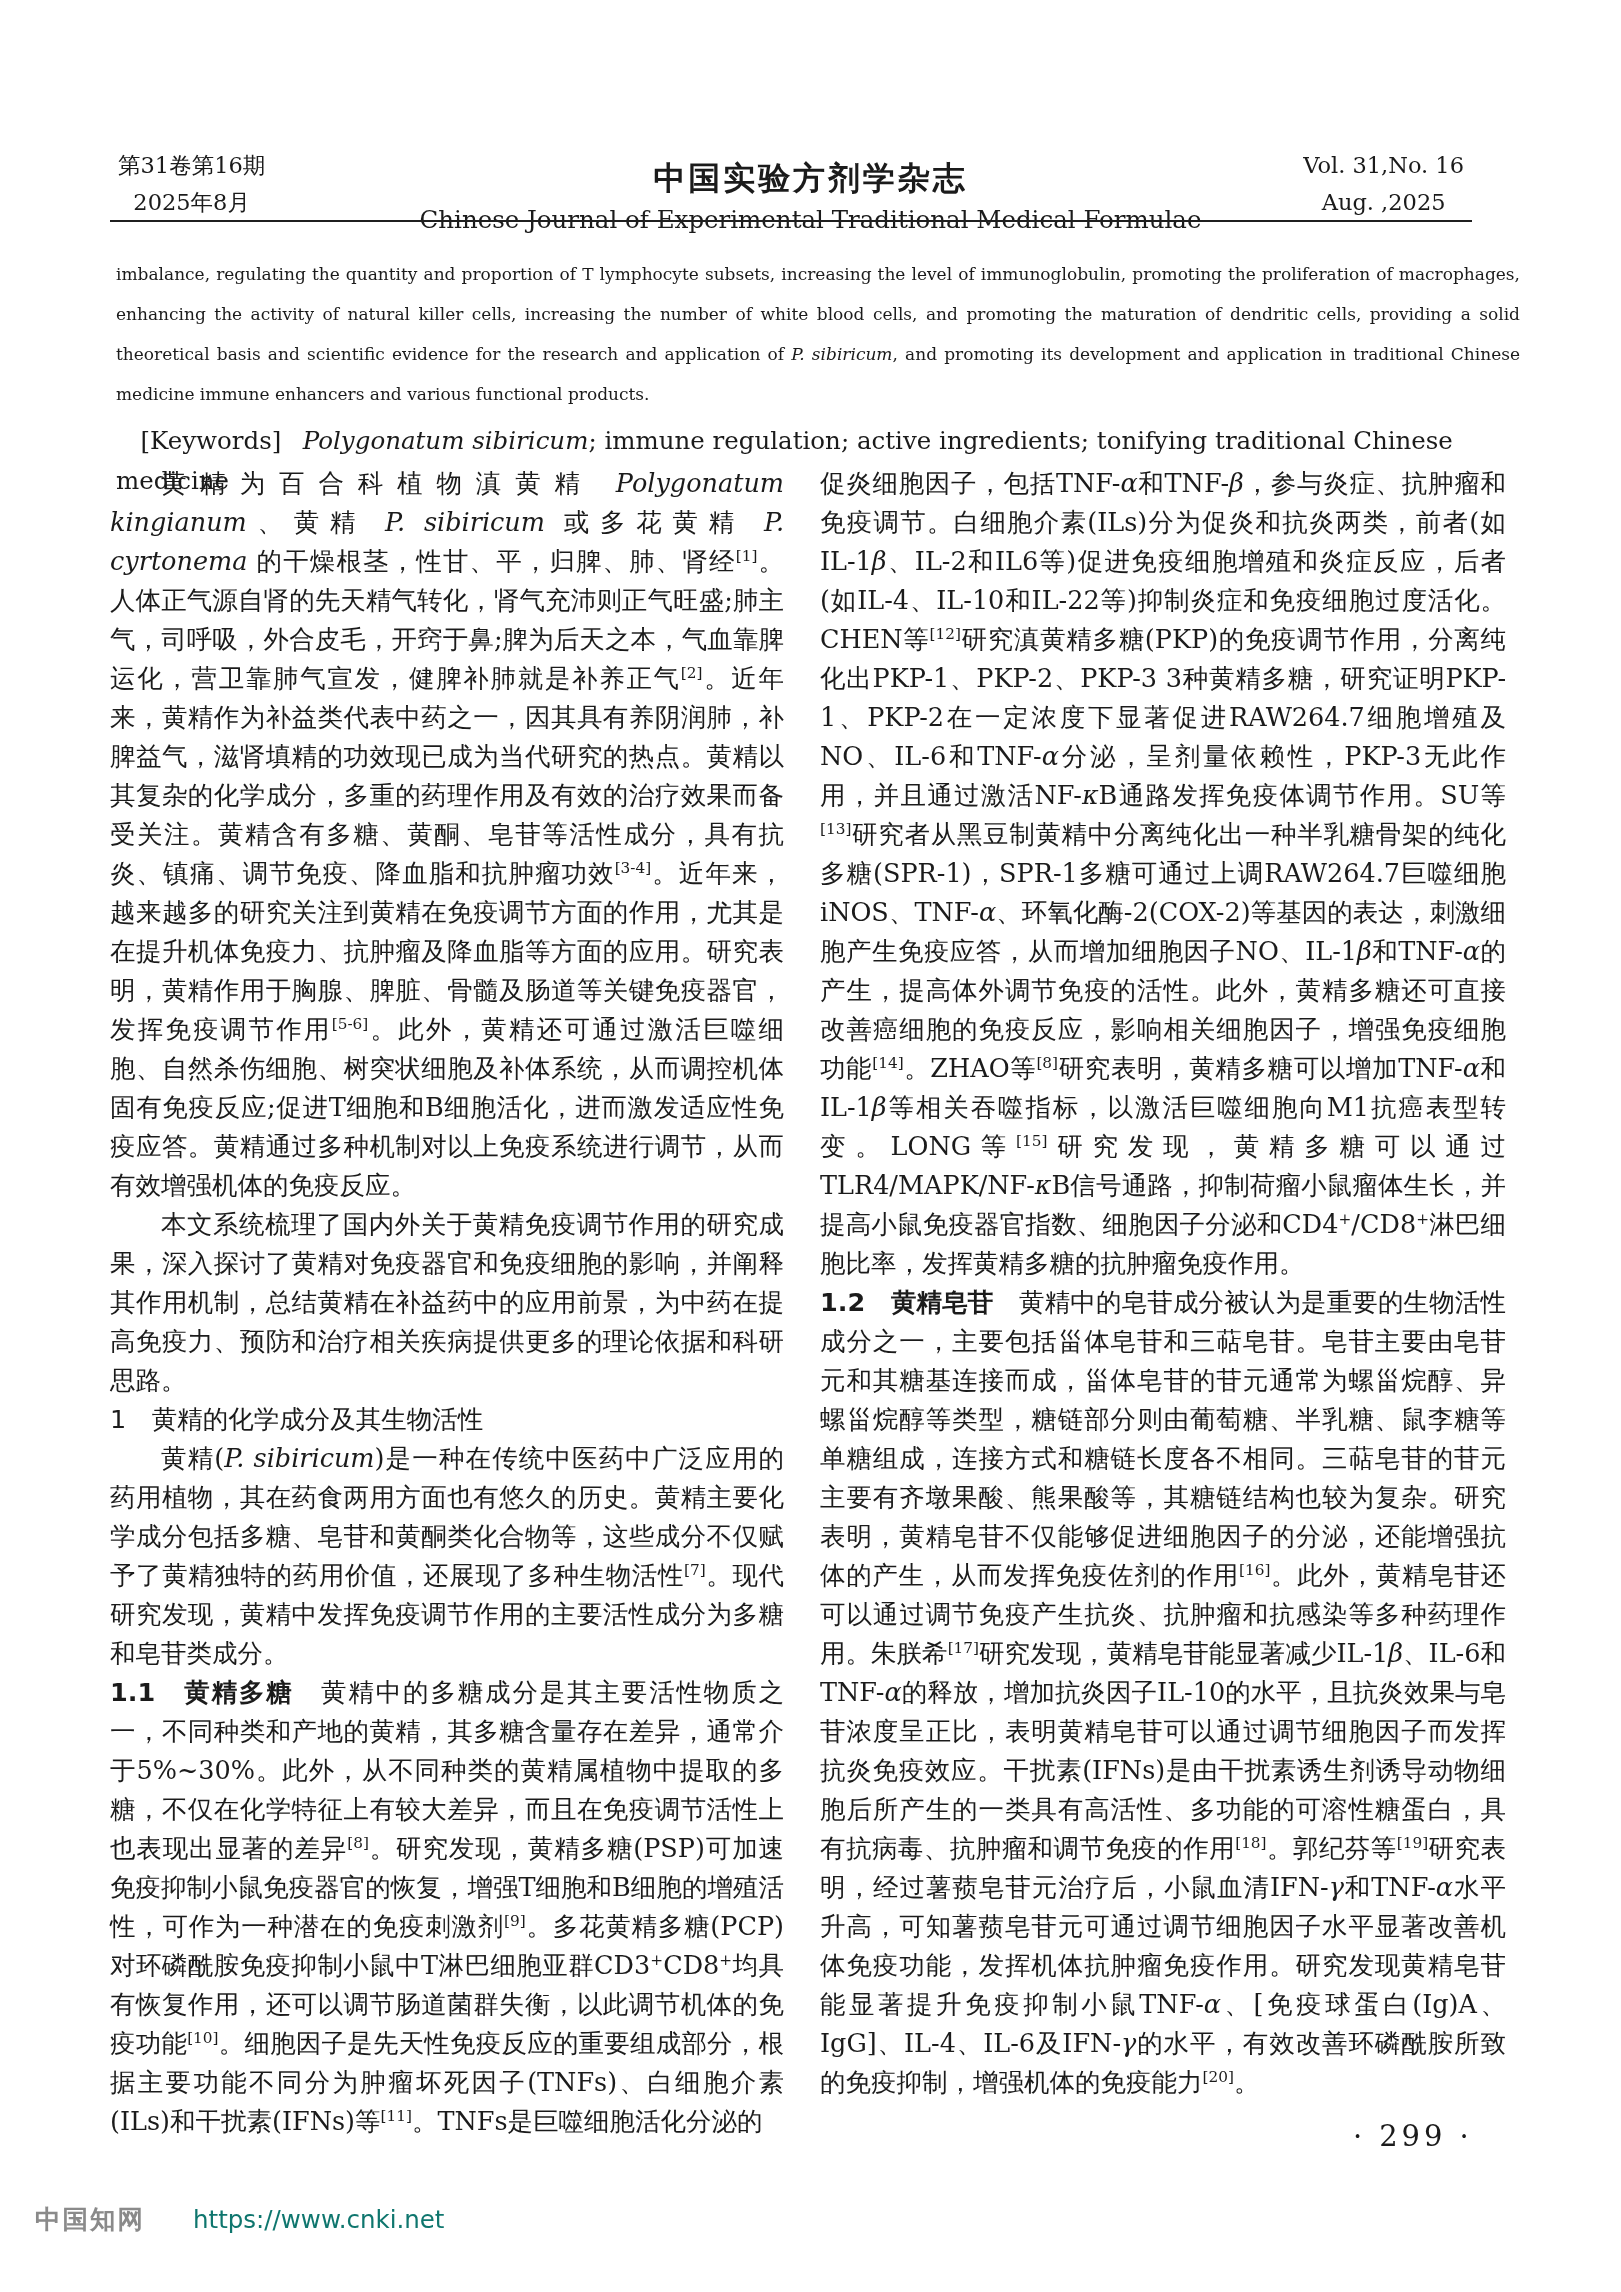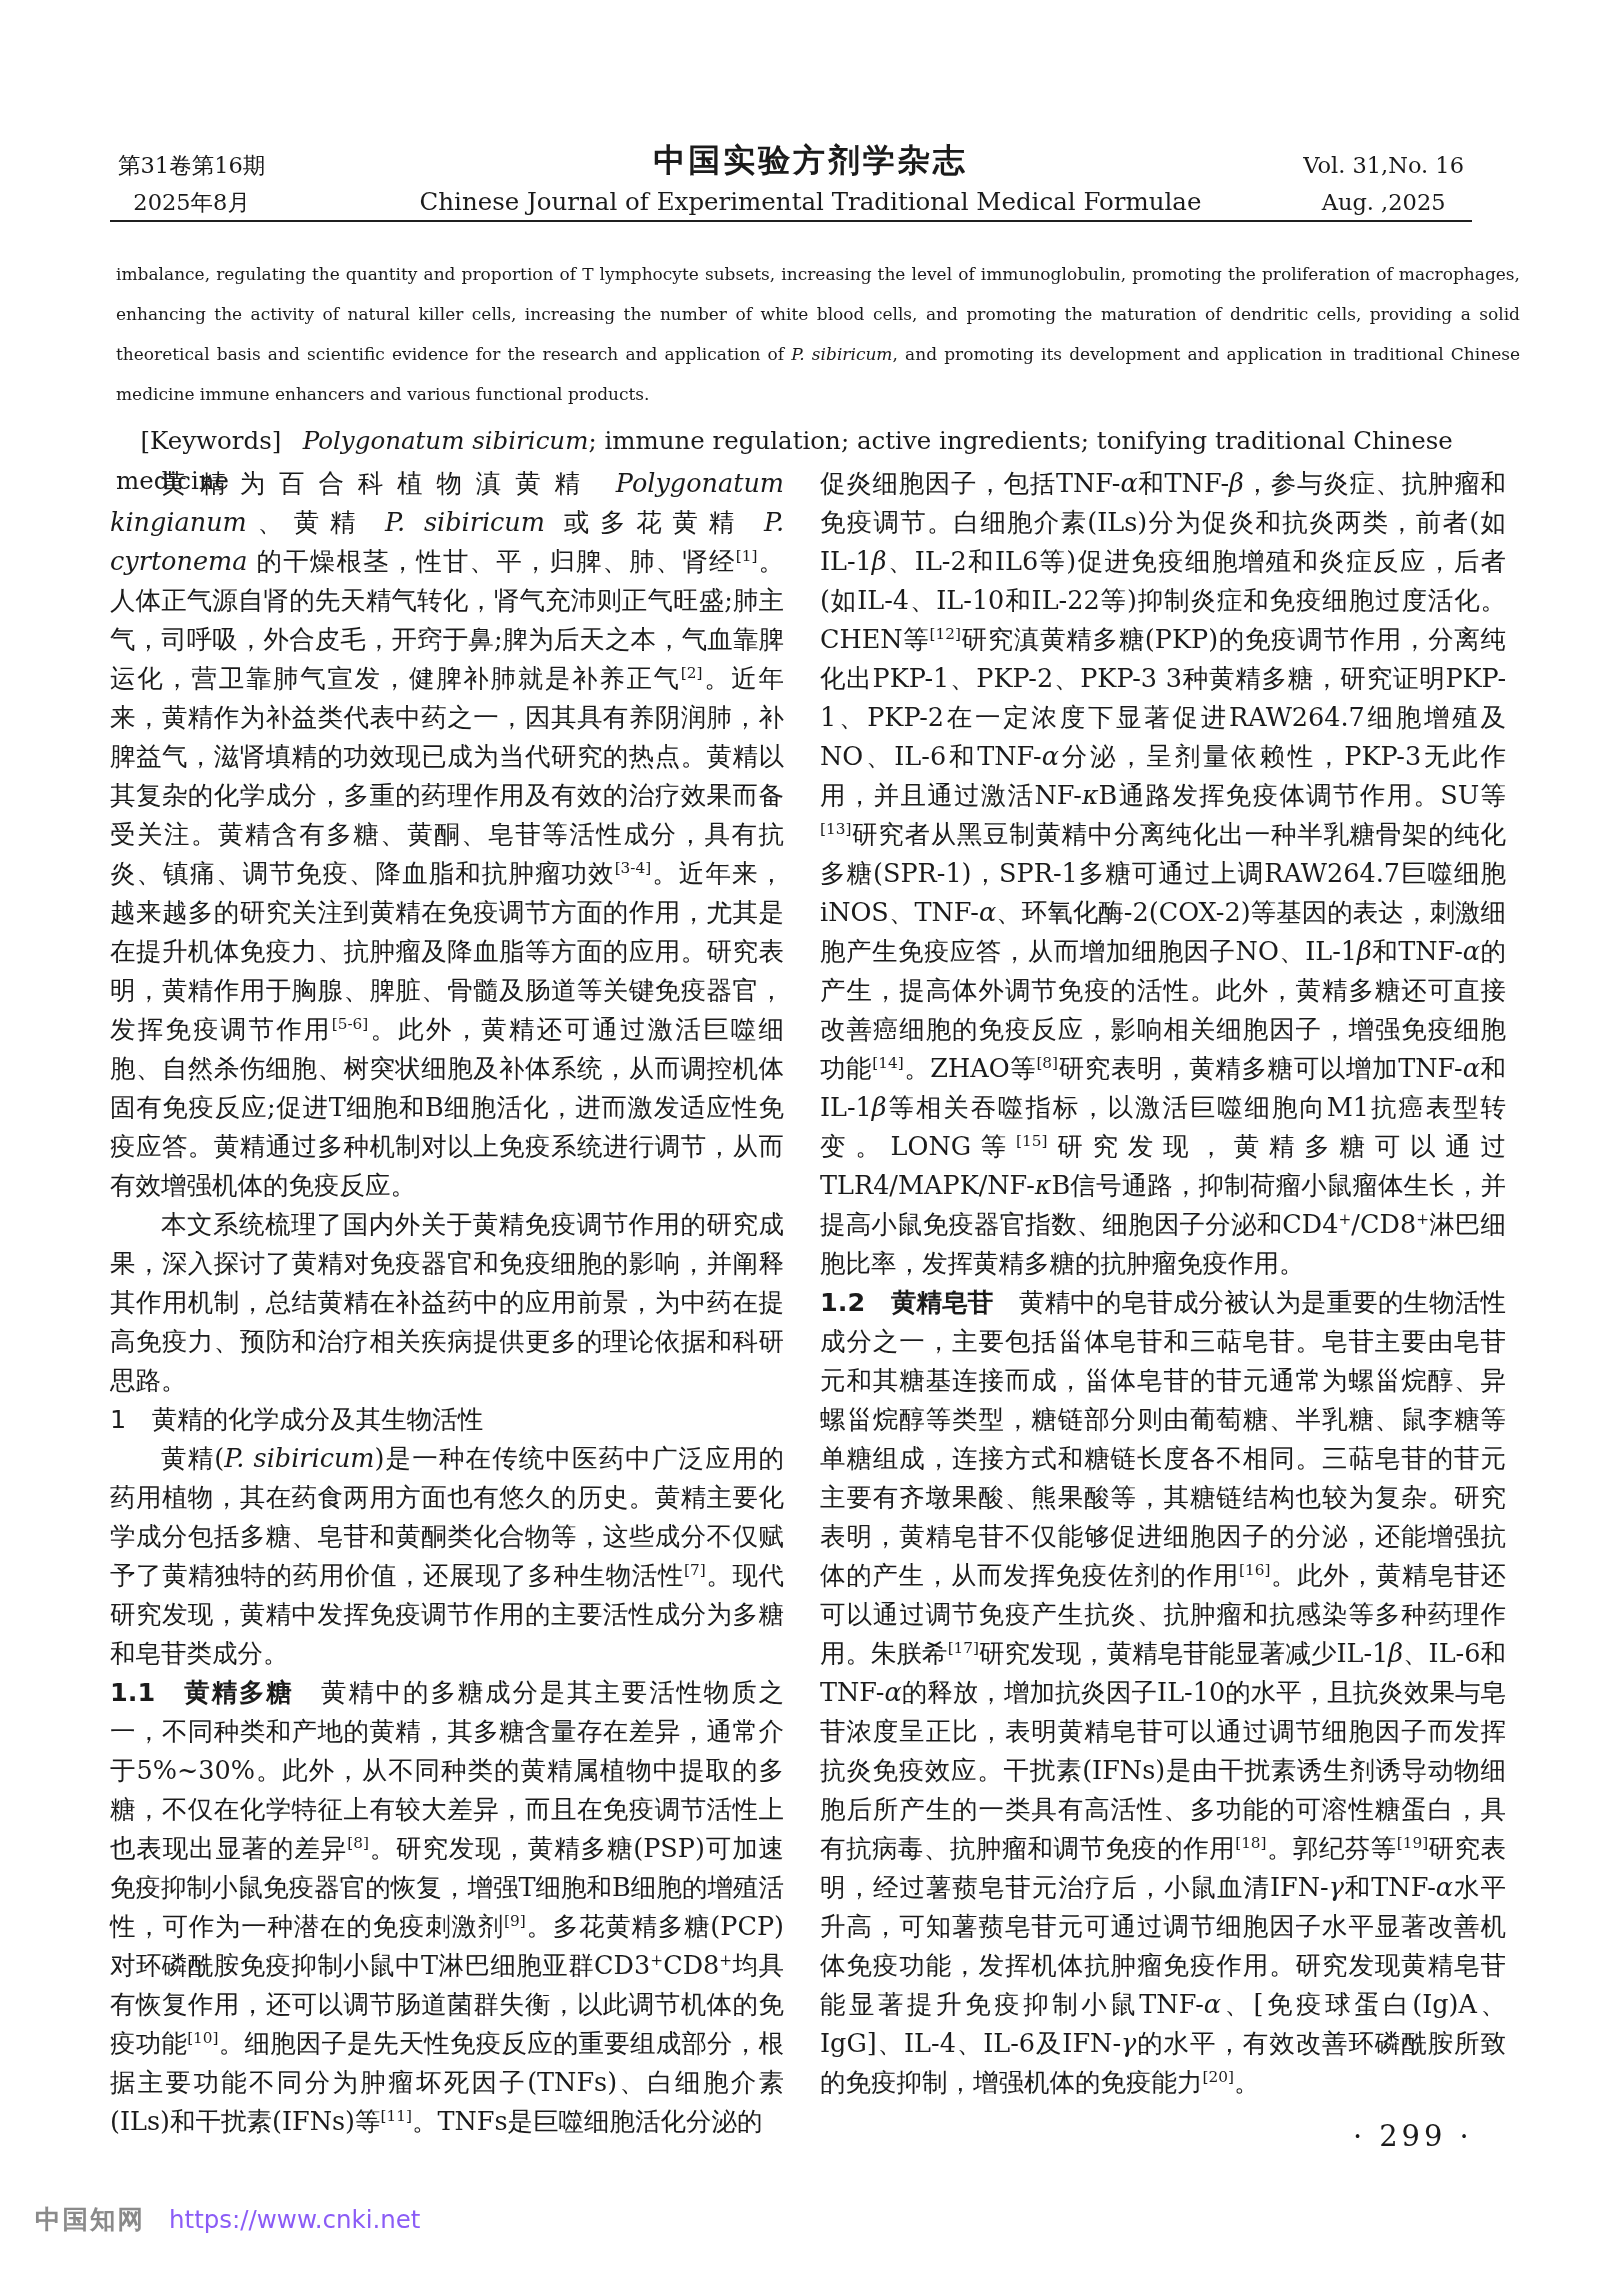--- a/index.html
+++ b/index.html
@@ -7,21 +7,21 @@
     position:relative;
     width:1621px;height:2293px;
     background:#ffffff;
     color:#1b1b1b;
     font-family:"DejaVu Serif","Liberation Serif",serif;
     overflow:hidden;
   }
   
   .hdr-left{position:absolute;left:118px;top:147px;text-align:center;font-size:22.5px;line-height:37px;}
   .hdr-center{position:absolute;left:0;right:0;top:139px;text-align:center;}
-  .hdr-title-zh{font-size:32px;font-weight:bold;font-family:"DejaVu Sans","Liberation Sans",sans-serif;letter-spacing:2.9px;line-height:43px;}
+  .hdr-title-zh{font-size:32px;font-weight:bold;font-family:"DejaVu Sans","Liberation Sans",sans-serif;letter-spacing:2.9px;line-height:43px;margin-top:18px;}
   .hdr-title-en{font-size:24.5px;line-height:39px;}
   .hdr-right{position:absolute;right:157px;top:147px;text-align:center;font-size:22.5px;line-height:37px;}
   .hdr-rule{position:absolute;left:110px;top:220px;width:1362px;height:2px;background:#1f1f1f;}
   
   .abstract{
     position:absolute;left:116px;top:237px;width:1404px;
     font-size:17px;line-height:40px;text-align:justify;
   }
   .keywords{
     position:absolute;left:116px;top:421px;width:1404px;
@@ -50,21 +50,21 @@
   .page-num{
     position:absolute;left:1353px;top:2119px;
     font-size:29px;letter-spacing:3.9px;
   }
   .cnki-footer{
     position:absolute;left:35px;top:2202px;
     display:flex;align-items:baseline;gap:24px;
     font-family:"DejaVu Sans","Liberation Sans",sans-serif;
   }
   .cnki-brand{font-size:25.5px;font-weight:bold;color:#8a8a8a;letter-spacing:2px;}
-  .cnki-url{font-size:24.5px;color:#8b5cf6;}
+  .cnki-url{font-size:24.5px;color:#0f766e;margin-left:24px;}
 </style>
 </head>
 <body>
 
 <div class="page">
 
   <div class="hdr-left">
     <div>第31卷第16期</div>
     <div>2025年8月</div>
   </div>

